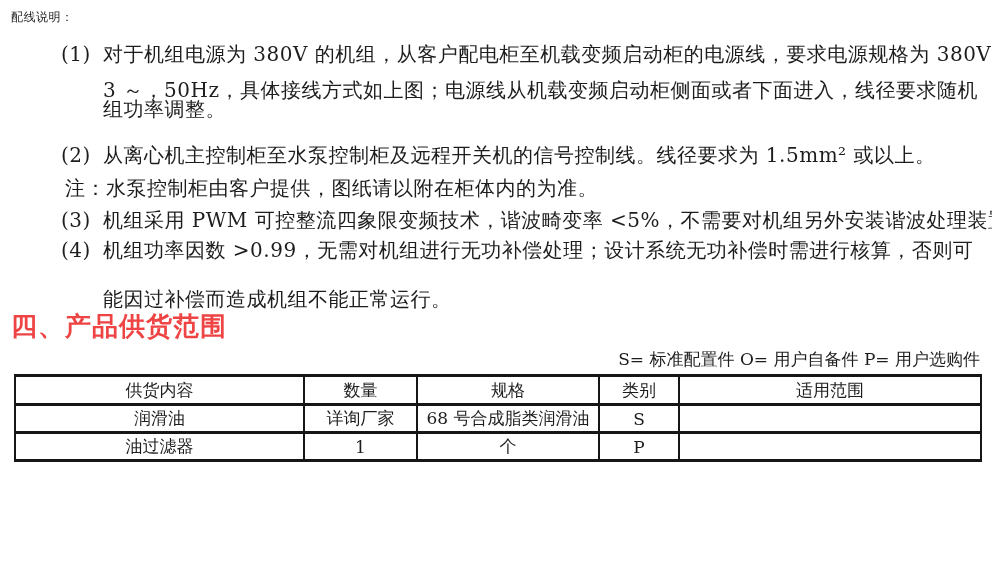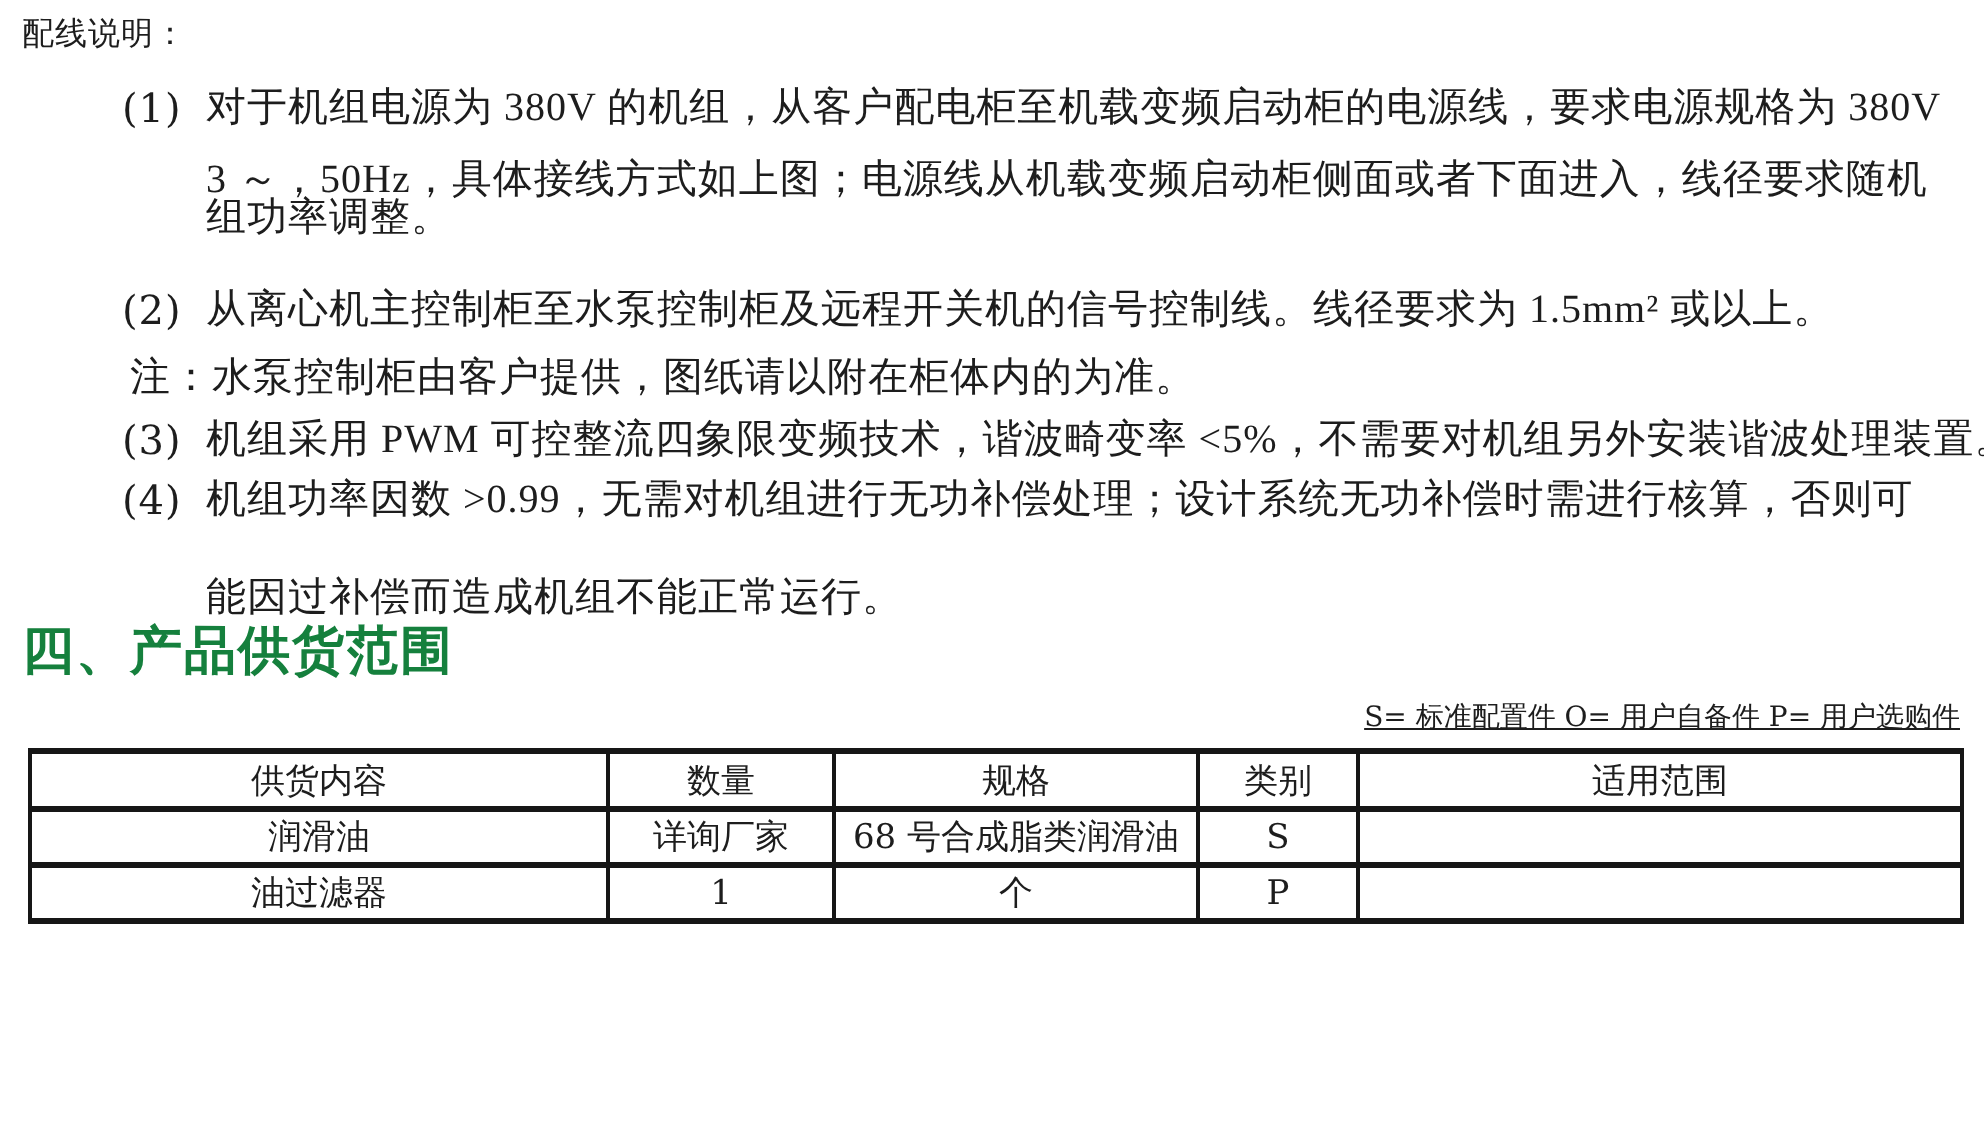--- a/index.html
+++ b/index.html
@@ -5,57 +5,56 @@
   * { margin: 0; padding: 0; box-sizing: border-box; }
   html, body { width: 992px; height: 572px; background: #ffffff; overflow: hidden; }
   body {
     position: relative;
     font-family: "DejaVu Serif", "Liberation Serif", serif;
     color: #1d1d1d;
   }
   .doc-title {
     position: absolute;
     left: 11px; top: 4px;
-    font-size: 16px;
+    font-size: 12px;
     line-height: 26px;
     letter-spacing: 0.5px;
     white-space: nowrap;
   }
   .notes { position: absolute; left: 0; top: 0; width: 992px; }
   .note-line {
     position: absolute;
     left: 0; width: 992px;
     height: 26px;
     font-size: 20px;
     line-height: 26px;
     letter-spacing: 0.5px;
     white-space: nowrap;
   }
   .note-line .marker { position: absolute; left: 61px; }
-  .note-line .text { position: absolute; left: 103px; font-family: Liberation Serif, serif; }
+  .note-line .text { position: absolute; left: 103px; }
   .note-line.flush { left: 65px; width: 927px; }
   .note-line.flush span { display: inline; }
   .section-heading {
     position: absolute;
     left: 11px; top: 311px;
     font-family: "DejaVu Sans", "Liberation Sans", sans-serif;
     font-weight: 700;
     font-size: 26px;
     line-height: 30px;
-    color: #15803d;
+    color: #ef4444;
     letter-spacing: 1px;
     white-space: nowrap;
   }
   .legend {
     position: absolute;
     right: 12px; top: 348px;
-    font-size: 14px;
+    font-size: 17px;
     line-height: 22px;
     white-space: nowrap;
-    text-decoration: underline;
   }
   .supply-table {
     position: absolute;
     left: 14px; top: 374px;
     width: 966px;
     border-collapse: collapse;
     table-layout: fixed;
     font-size: 17px;
   }
   .supply-table th, .supply-table td {

